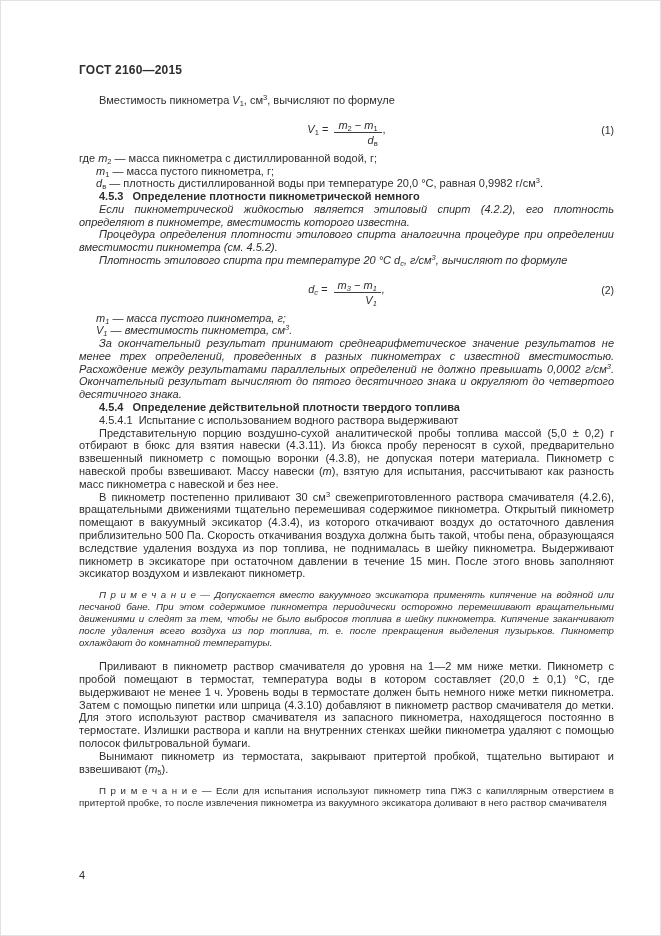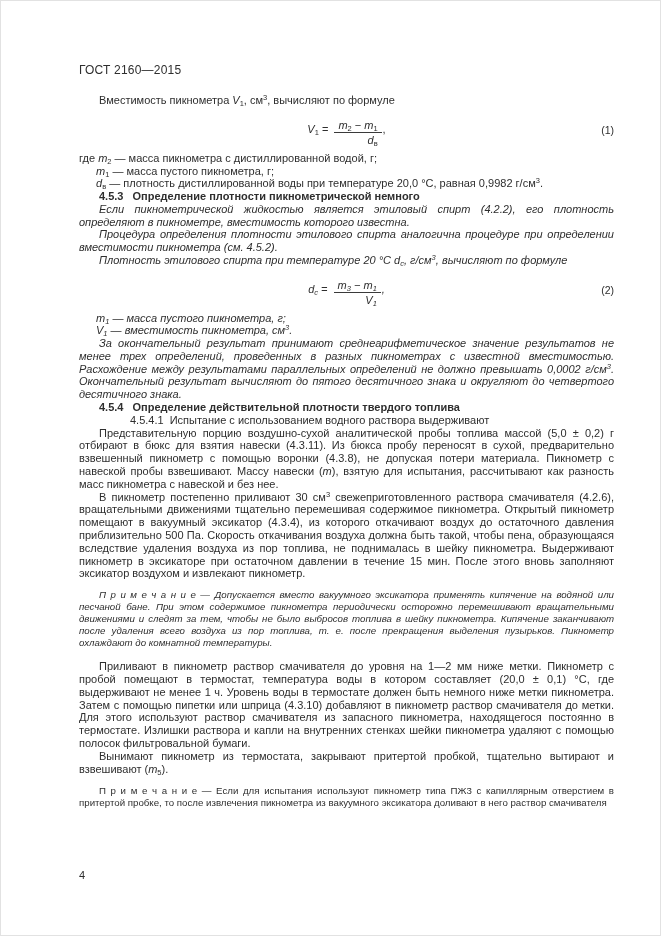--- a/index.html
+++ b/index.html
@@ -7,29 +7,29 @@
     position:relative;
     width:661px;height:936px;
     background:#ffffff;
     box-sizing:border-box;
     border:1px solid #e2e2e2;
     font-family:"Liberation Sans", sans-serif;
     color:#2e2e2e;
     overflow:hidden;
   }
   .content{position:absolute;left:78px;top:62px;width:535px;}
-  .doc-header{font-weight:normal;font-size:12px;letter-spacing:.2px;margin:0 0 17px 0;}
+  .doc-header{font-weight:bold;font-size:12px;letter-spacing:.2px;margin:0 0 17px 0;}
   p{margin:0;}
   .body{font-size:11px;line-height:12.8px;text-align:justify;text-indent:20px;}
   .em{font-style:italic;}
   .defs{font-size:11px;line-height:12.7px;}
   .defs .ind{padding-left:17px;}
   .head{font-weight:bold;font-size:11px;line-height:12.8px;text-indent:20px;}
   .hnum{margin-right:9px;}
-  .hnum2{margin-right:6px;margin-left:31px;}
+  .hnum2{margin-right:6px;}
   sub{font-size:7.5px;vertical-align:-2px;line-height:0;}
   sup{font-size:7.5px;vertical-align:4px;line-height:0;}
   .formula{
     position:relative;margin:7px 0 6px;font-size:11px;
     display:flex;align-items:center;justify-content:center;height:32px;
   }
   .frac{display:inline-block;text-align:right;vertical-align:middle;margin:5px 1px 0 3px;}
   .frac .top{display:block;border-bottom:1px solid #3a3a3a;padding:0 4px 1px;}
   .frac .bot{display:block;padding:1px 4px 0;}
   .fnum{position:absolute;right:0;top:50%;transform:translateY(-50%);font-size:10.5px;font-style:normal;}

